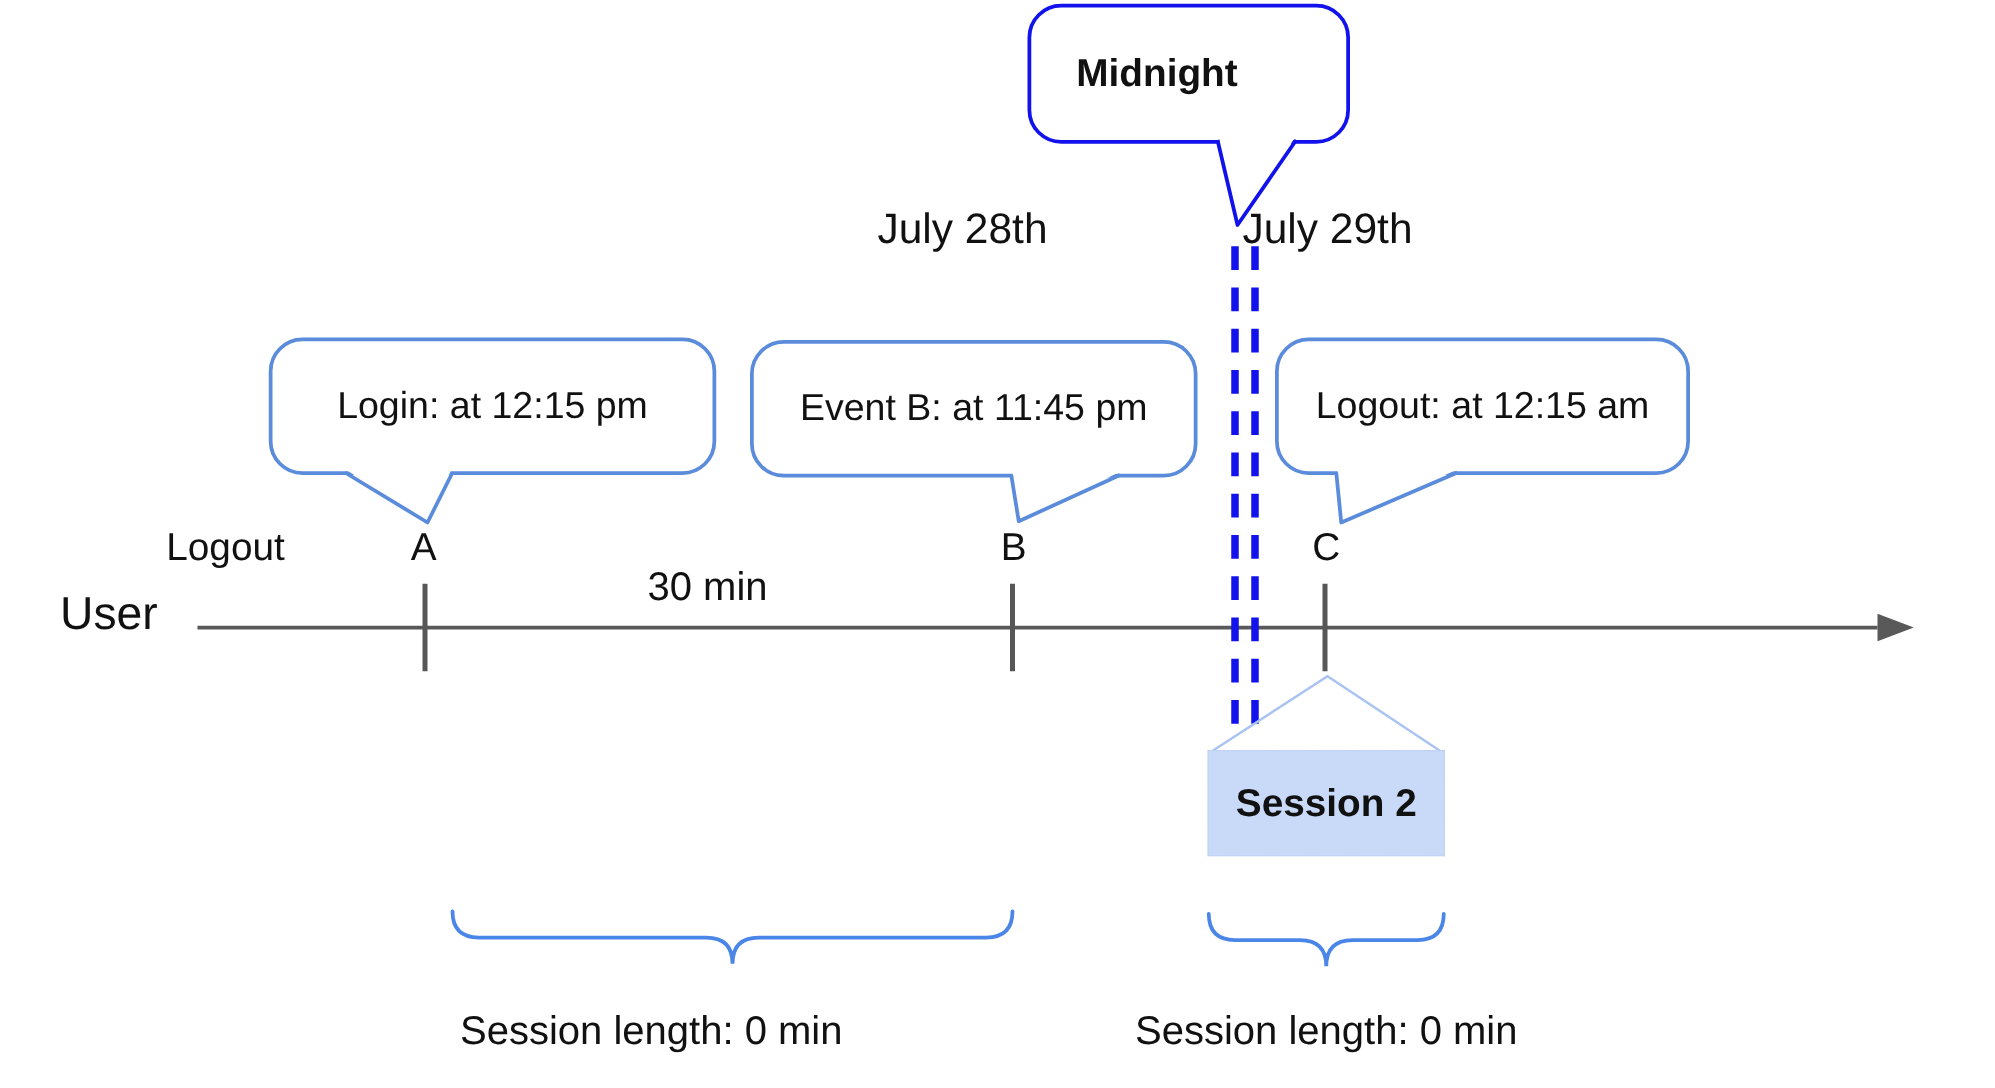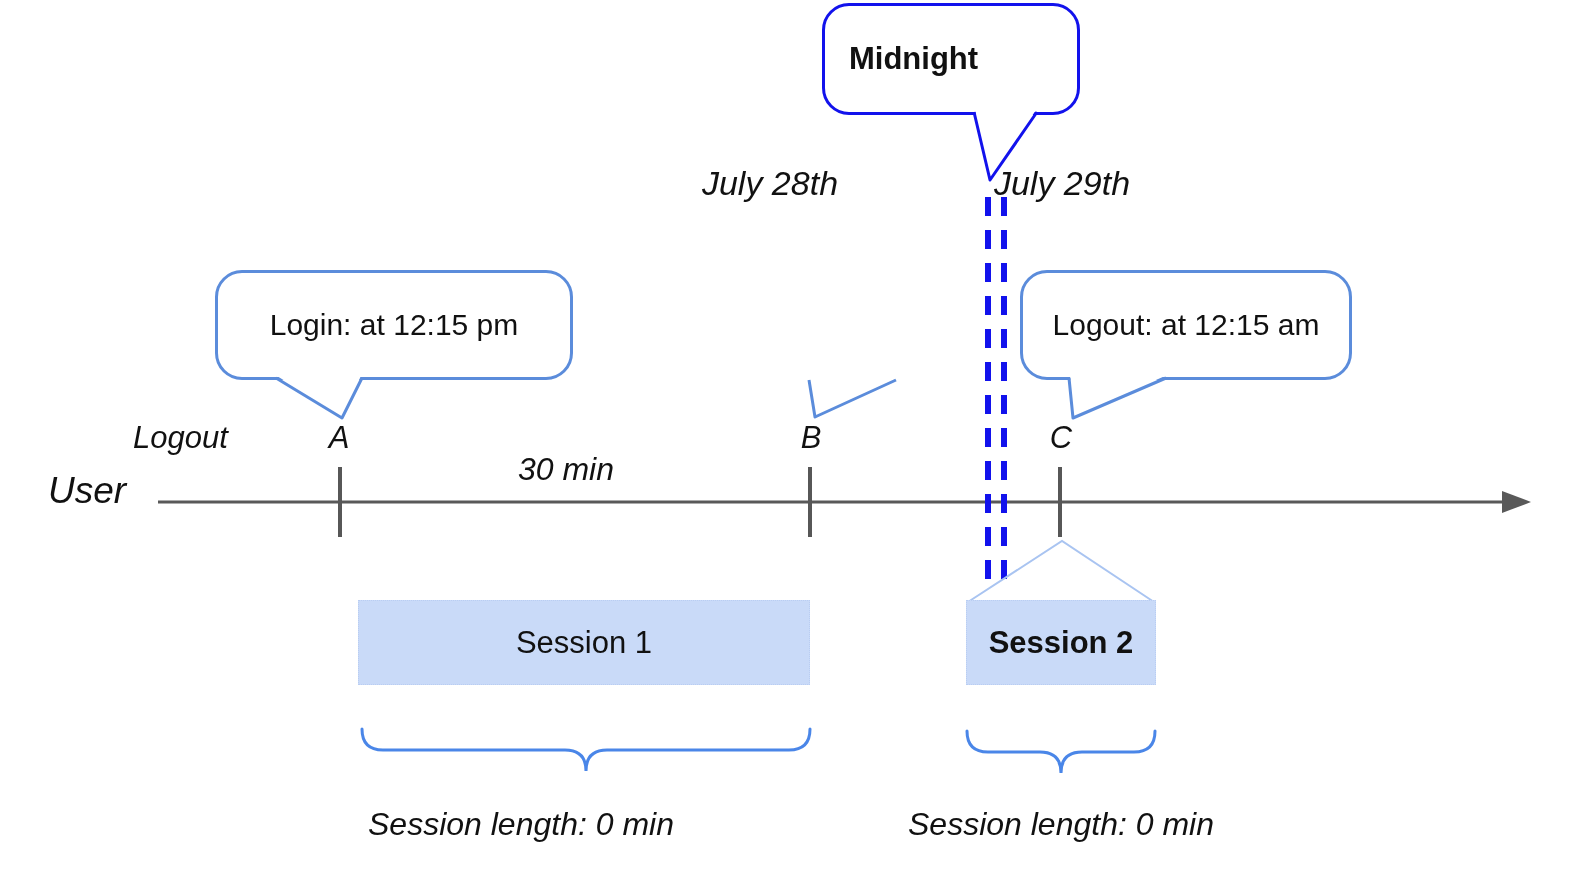--- a/index.html
+++ b/index.html
@@ -10,24 +10,24 @@
   .layer{position:absolute;left:0;top:0;width:1596px;height:870px;pointer-events:none;}
   .base{z-index:1}
   .tails{z-index:4}
   .callout{
     position:absolute;z-index:3;background:#fff;border:3px solid #5b8cdb;border-radius:27px;
     display:flex;align-items:center;justify-content:center;font-size:30px;white-space:pre;
     box-sizing:border-box;
   }
   .callout .bold{font-weight:normal;margin-right:0.28em;}
   .midnight{
-    border-color:#1212ec;justify-content:flex-start;padding-left:24px;
+    border-color:#1212ec;justify-content:flex-start;padding-left:36px;
     font-weight:bold;font-size:31px;
   }
-  .lbl{position:absolute;z-index:5;line-height:1.15;white-space:nowrap;font-style:italic;}
+  .lbl{position:absolute;z-index:5;line-height:1.15;white-space:nowrap;}
   .ctr{transform:translateX(-50%);}
   .session{
     position:absolute;z-index:2;top:600px;height:85px;background:#c9daf8;
     border:1px dotted #b9cdf2;box-sizing:border-box;
     display:flex;align-items:center;justify-content:center;font-size:31px;
   }
   #login  {left:215px;top:270px;width:358px;height:110px;}
   #eventb {left:600px;top:272px;width:358px;height:110px;}
   #logout {left:1020px;top:270px;width:332px;height:110px;}
   #midnight{left:822px;top:3px;width:258px;height:112px;}
@@ -55,32 +55,32 @@
     <line x1="340" y1="467" x2="340" y2="537" stroke="#575757" stroke-width="4"></line>
     <line x1="810" y1="467" x2="810" y2="537" stroke="#575757" stroke-width="4"></line>
     <line x1="1060" y1="467" x2="1060" y2="537" stroke="#575757" stroke-width="4"></line>
     <line x1="988" y1="197" x2="988" y2="580" stroke="#1212ec" stroke-width="6" stroke-dasharray="19 14"></line>
     <line x1="1004" y1="197" x2="1004" y2="580" stroke="#1212ec" stroke-width="6" stroke-dasharray="19 14"></line>
     <path d="M968,602 L1062,541 L1154,602" fill="none" stroke="#a9c4f1" stroke-width="2"></path>
     <path d="M362,729 Q362,750 383,750 L565,750 Q586,750 586,771 Q586,750 607,750 L789,750 Q810,750 810,729" fill="none" stroke="#4a86e8" stroke-width="3" stroke-linecap="round"></path>
     <path d="M967,731 Q967,752 988,752 L1040,752 Q1061,752 1061,773 Q1061,752 1082,752 L1134,752 Q1155,752 1155,731" fill="none" stroke="#4a86e8" stroke-width="3" stroke-linecap="round"></path>
   </svg>
 
-  <div class="session" id="session1">
-    <span>Session 1</span>
-  </div>
   <div class="session" id="session2">
     <span>Session 2</span>
   </div>
 
   <div class="callout midnight" id="midnight">
     <span>Midnight</span>
   </div>
   <div class="callout" id="login">
     <span class="bold">Login:</span><span>at 12:15 pm</span>
+  </div>
+  <div class="callout" id="eventb">
+    <span class="bold">Event B:</span><span>at 11:45 pm</span>
   </div>
   <div class="callout" id="logout">
     <span class="bold">Logout:</span><span>at 12:15 am</span>
   </div>
 
   <svg class="layer tails" viewBox="0 0 1596 870">
     <g>
       <polygon points="975,110 990,179 1036,110" fill="#ffffff"></polygon>
       <path d="M974,112 L990,180 L1037,112" fill="none" stroke="#1212ec" stroke-width="3" stroke-linejoin="round"></path>
     </g>

